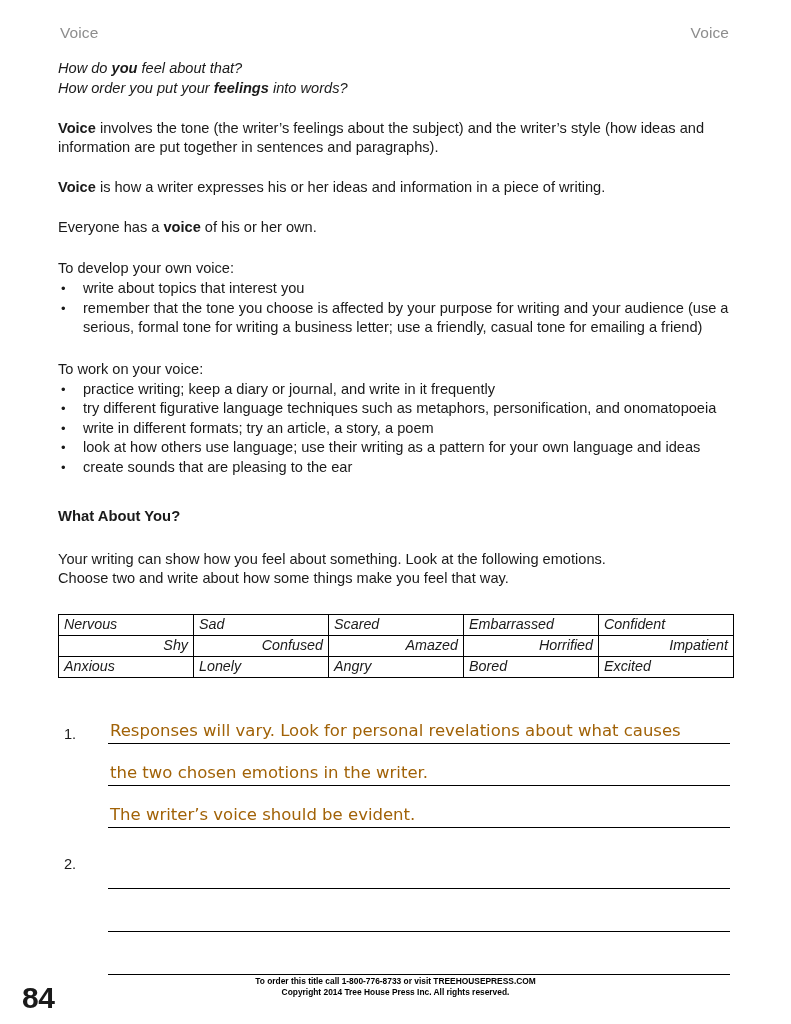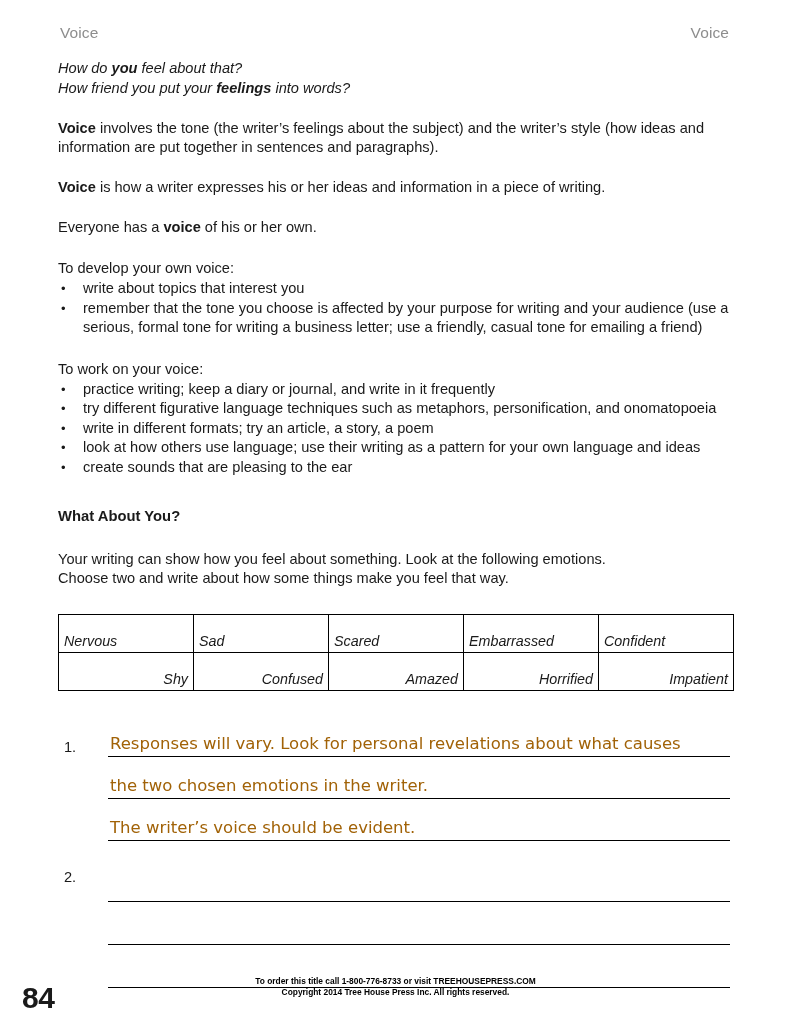--- a/index.html
+++ b/index.html
@@ -98,21 +98,21 @@
   table.emotions {
     border-collapse: collapse;
     width: 676px;
     table-layout: fixed;
   }
   table.emotions td {
     border: 1px solid #000;
     font-style: italic;
     font-size: 14.3px;
     height: 21px;
-    padding: 18px 5px 2px 5px;
+    padding: 1px 5px 2px 5px;
     line-height: 17px;
     white-space: nowrap;
     overflow: hidden;
   }
   table.emotions tr.align-left td { text-align: left; }
   table.emotions tr.align-right td { text-align: right; }
 
   
   .answers { margin-top: 36px; position: relative; }
 
@@ -182,21 +182,21 @@
     <span>Voice</span>
     <span>Voice</span>
   </div>
 
   <div class="content">
 
     <div class="intro">
       <span>How do </span><b>you</b><span> feel about that?</span>
     </div>
     <div class="intro">
-      <span>How friend you put your </span><b>feelings</b><span> into words?</span>
+      <span>How order you put your </span><b>feelings</b><span> into words?</span>
     </div>
 
     <p class="para"><b>Voice</b><span> involves the tone (the writer’s feelings about the subject) and the writer’s style (how ideas and information are put together in sentences and paragraphs).</span></p>
 
     <p class="para"><b>Voice</b><span> is how a writer expresses his or her ideas and information in a piece of writing.</span></p>
 
     <p class="para"><span>Everyone has a </span><b>voice</b><span> of his or her own.</span></p>
 
     <p class="lead">To develop your own voice:</p>
     <ul class="bullets">
@@ -230,20 +230,27 @@
             <td>Embarrassed</td>
             <td>Confident</td>
           </tr>
           <tr class="align-right">
             <td>Shy</td>
             <td>Confused</td>
             <td>Amazed</td>
             <td>Horrified</td>
             <td>Impatient</td>
           </tr>
+          <tr class="align-left">
+            <td>Anxious</td>
+            <td>Lonely</td>
+            <td>Angry</td>
+            <td>Bored</td>
+            <td>Excited</td>
+          </tr>
         </tbody>
       </table>
     </div>
 
     <div class="answers">
 
       <div class="answer-item first">
         <span class="answer-num">1.</span>
 
         <div class="ruled-line l1">

